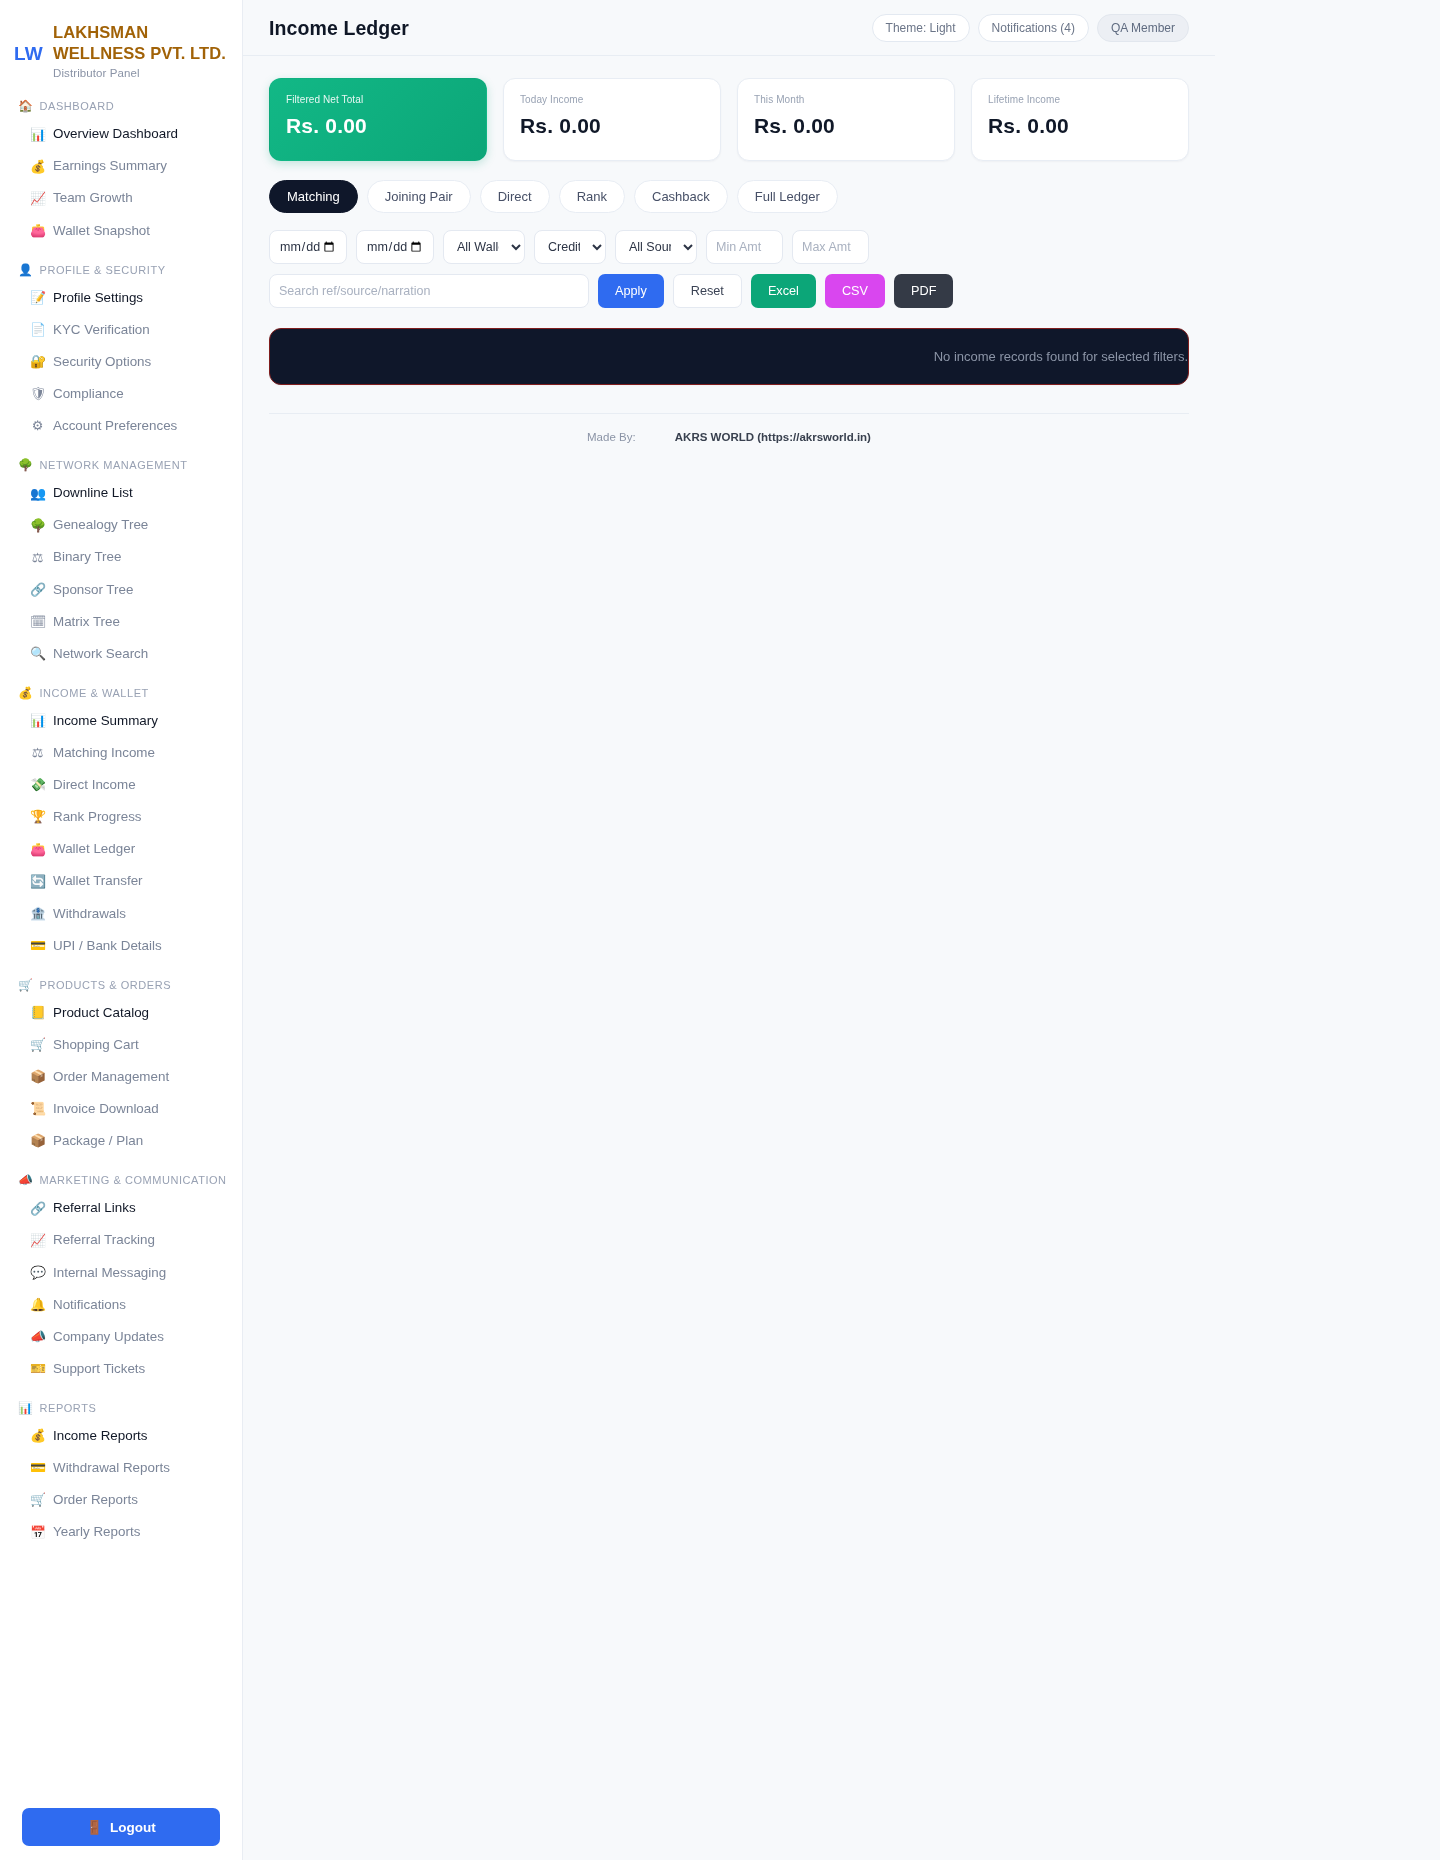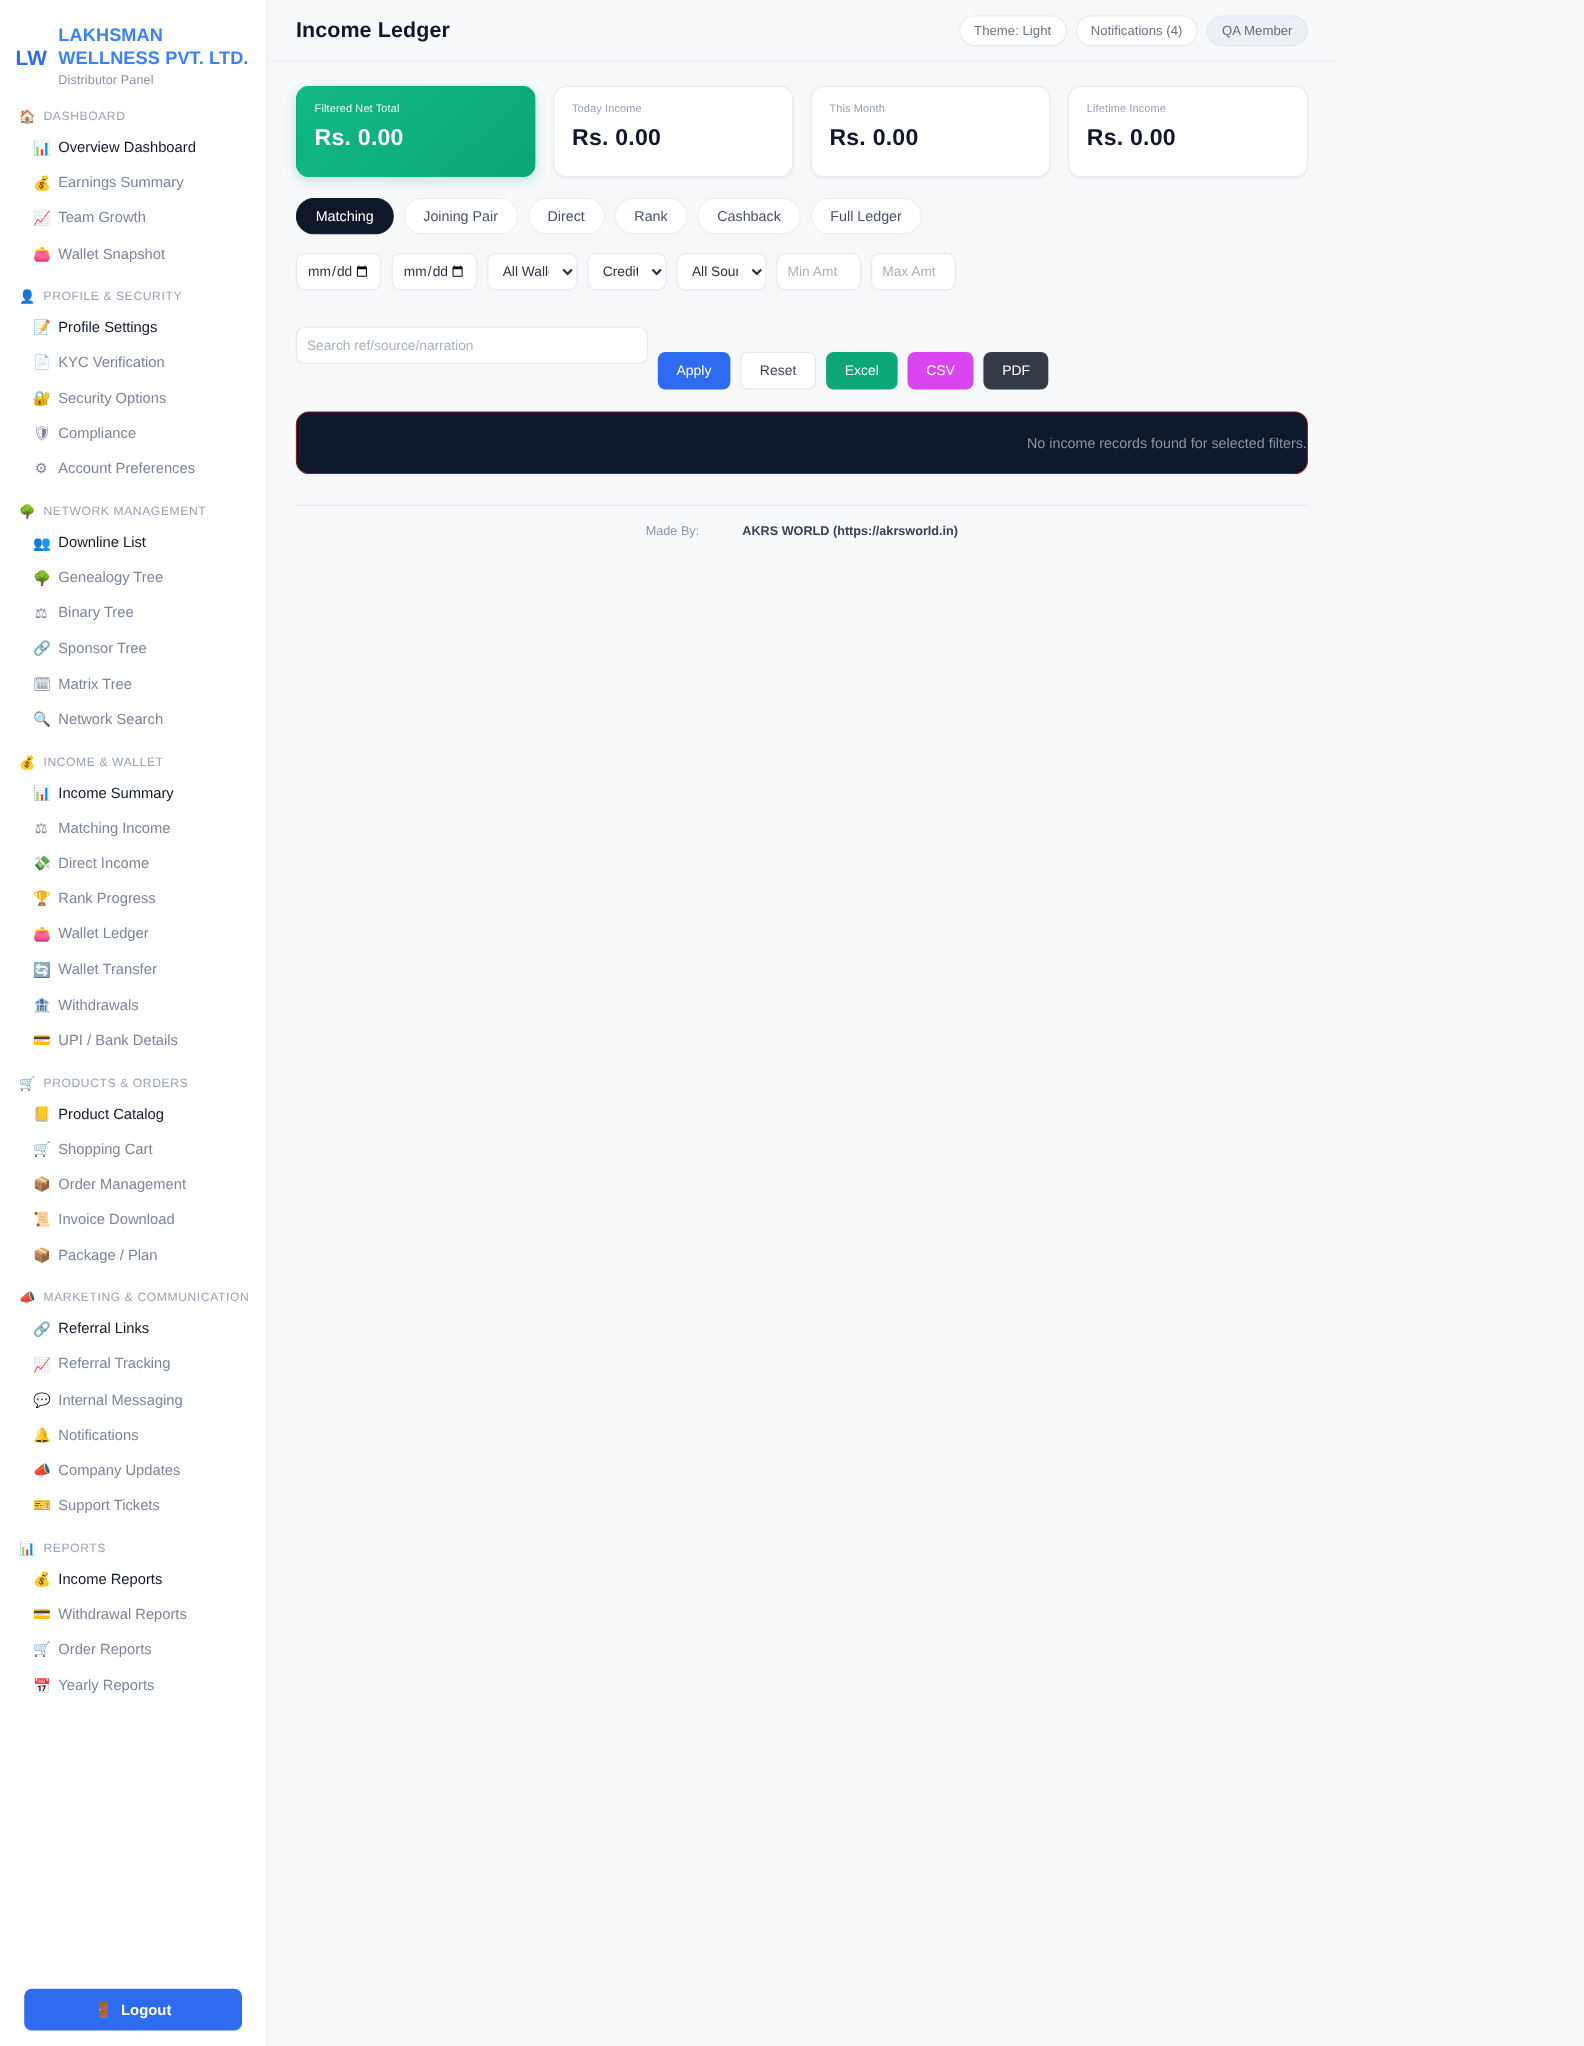--- a/index.html
+++ b/index.html
@@ -19,21 +19,21 @@
     padding: 18px 0 0 0;
     position: relative;
   }
   .brand { display: flex; align-items: flex-start; gap: 9px; padding: 4px 14px 0 14px; }
   .brand-logo {
     color: #2f6bf0; font-size: 19px; font-weight: 700;
     letter-spacing: .3px; line-height: 1; padding-top: 22px; min-width: 30px;
   }
   .brand-text { display: flex; flex-direction: column; }
   .brand-name {
-    font-size: 16.5px; font-weight: 700; color: #3b82f6;
+    font-size: 16.5px; font-weight: 700; color: #a16207;
     line-height: 1.28; letter-spacing: .1px;
   }
   .brand-sub { font-size: 11.5px; color: #8a93a6; margin-top: 3px; letter-spacing: .1px; }
 
   .nav { margin-top: 20px; padding-bottom: 90px; }
   .nav-section-title {
     display: flex; align-items: center; gap: 6px;
     font-size: 11px; color: #98a1b3; letter-spacing: .55px;
     padding: 0 0 0 18px; margin: 16px 0 5px 0; text-transform: uppercase;
     white-space: nowrap;
@@ -112,21 +112,21 @@
   .fld.sel { width: 72px; appearance: auto; cursor: pointer; }
   .fld.sel.wide { width: 82px; }
   .fld.amt { width: 77px; }
   .fld.amt::placeholder, .fld.search::placeholder { color: #a9b1c0; }
 
   .actions { display: flex; gap: 9px; margin-top: 10px; align-items: center; flex-wrap: wrap; }
   .fld.search { width: 320px; }
   .btn {
     border: none; border-radius: 7px; padding: 8px 17px;
     font-size: 12.7px; font-family: inherit; cursor: pointer;
-    color: #fff; height: 34px; margin-top: 46px;
+    color: #fff; height: 34px;
   }
   .btn.apply { background: #2f6bf0; }
   .btn.reset { background: #fff; color: #3a4254; border: 1px solid #e4e9f1; }
   .btn.excel { background: #0ca678; font-weight: 500; }
   .btn.csv { background: #d946ef; font-weight: 500; }
   .btn.pdf { background: #343a46; font-weight: 500; }
 
   .empty-card {
     margin-top: 20px; background: #0f172a; border: 1px solid #7f1d1d;
     border-radius: 12px; height: 57px;

